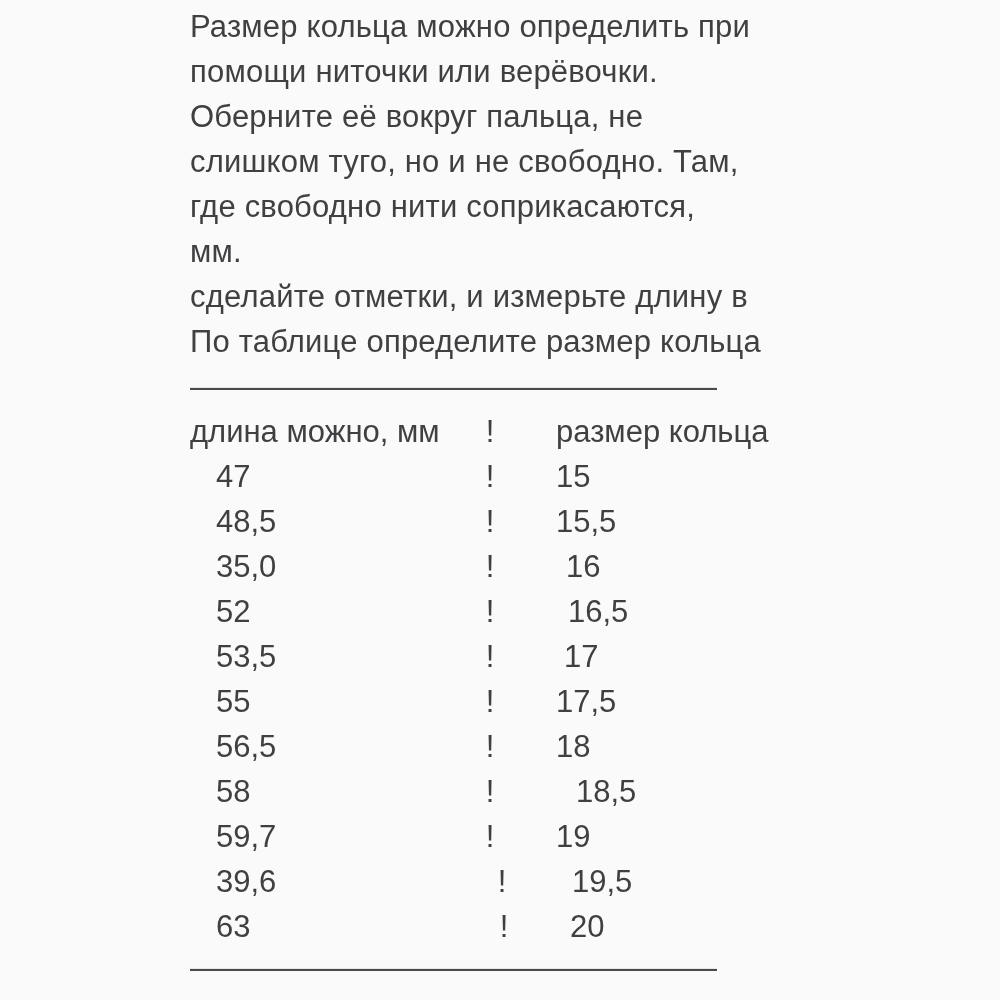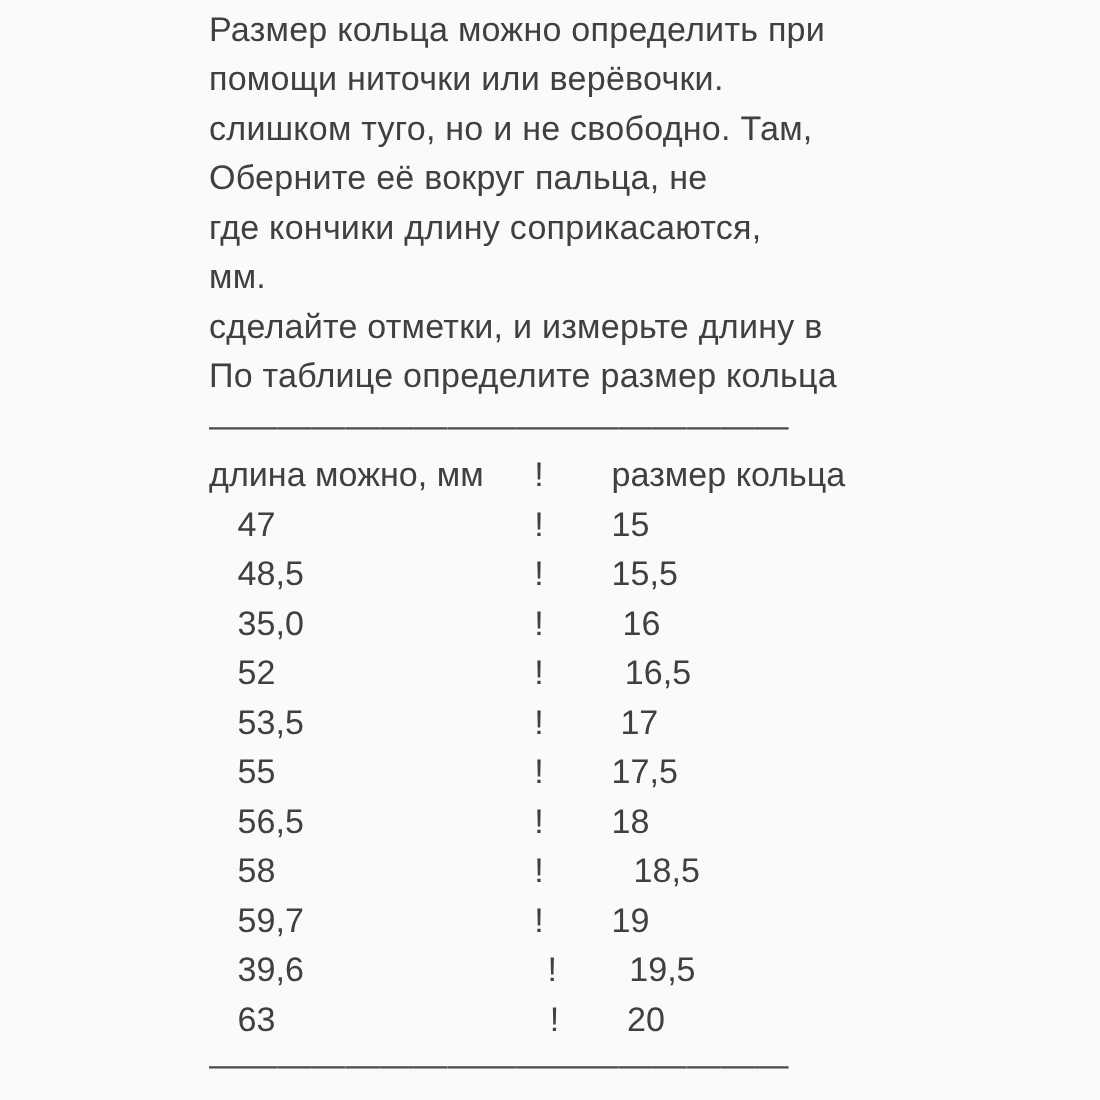--- a/index.html
+++ b/index.html
@@ -54,23 +54,23 @@
   .tbody .trow:nth-child(11) .c2 { padding-left: 60px; }
 </style>
 </head>
 <body>
 
 <div class="page">
 
   <div class="intro">
     <div class="intro-line">Размер кольца можно определить при</div>
     <div class="intro-line">помощи ниточки или верёвочки.</div>
+    <div class="intro-line">Оберните её вокруг пальца, не</div>
     <div class="intro-line">слишком туго, но и не свободно. Там,</div>
-    <div class="intro-line">Оберните её вокруг пальца, не</div>
-    <div class="intro-line">где кончики длину соприкасаются,</div>
+    <div class="intro-line">где свободно нити соприкасаются,</div>
     <div class="intro-line">мм.</div>
     <div class="intro-line">сделайте отметки, и измерьте длину в</div>
   </div>
 
   <div class="table-intro">По таблице определите размер кольца</div>
 
   <div class="divider top">—————————————————</div>
 
   <div class="size-table">
     <div class="thead">

